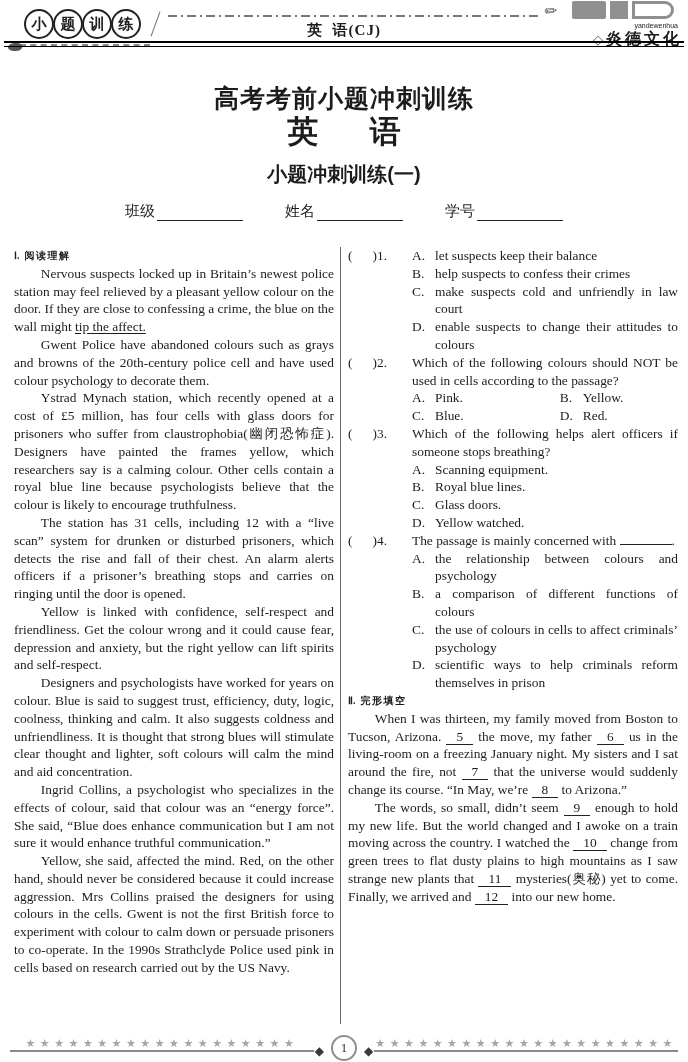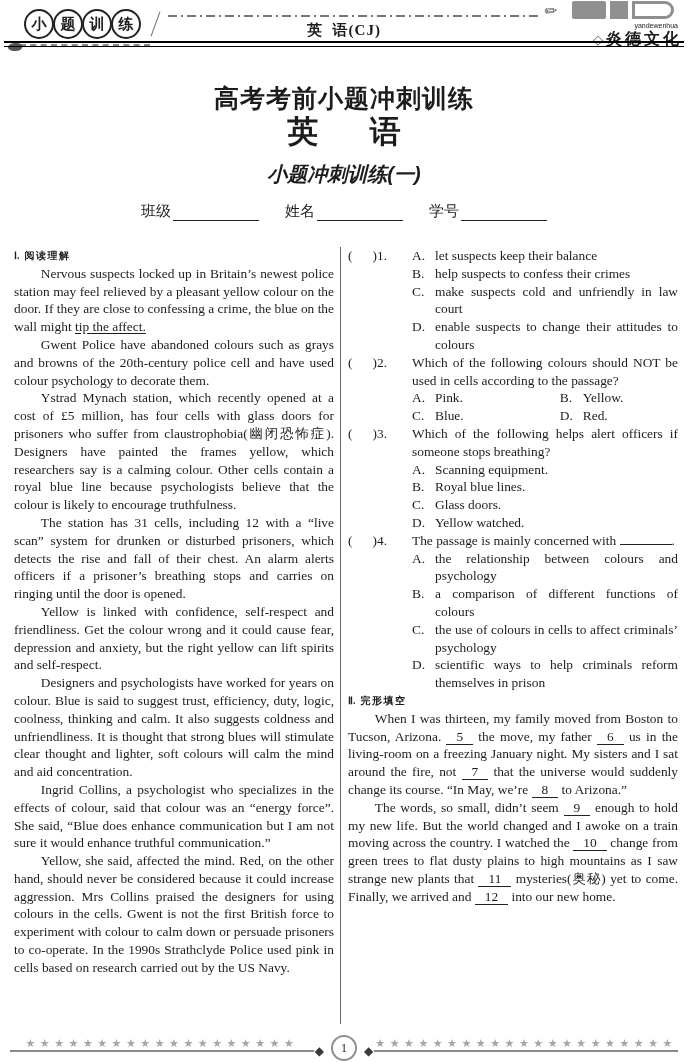--- a/index.html
+++ b/index.html
@@ -34,24 +34,24 @@
   .brand-diamond{font-size:13px;color:#444;margin-right:3px;font-family:"DejaVu Sans",sans-serif;}
   .brand-name{font:bold 16px "Liberation Sans","DejaVu Sans",sans-serif;letter-spacing:3px;}
   .double-rule{position:absolute;left:4px;right:4px;top:41px;height:3px;
        border-top:2px solid #000;border-bottom:1px solid #000;}
 
   
   .t1,.t2,.t3{position:absolute;left:0;right:0;text-align:center;font-weight:bold;white-space:pre;
        font-family:"Liberation Sans","DejaVu Sans",sans-serif;}
   .t1{top:82px;font-size:25px;letter-spacing:1px;}
   .t2{top:111px;font-size:31px;}
-  .t3{top:161px;font-size:20px;font-style:italic;}
-
-  
-  .fields{position:absolute;top:202px;left:0;right:0;display:flex;justify-content:center;gap:26px;
+  .t3{top:161px;font-size:20px;}
+
+  
+  .fields{position:absolute;top:202px;left:0;right:0;display:flex;justify-content:center;gap:42px;
        font-size:15px;}
   .field{display:flex;align-items:flex-end;}
   .fline{display:inline-block;width:86px;height:14px;border-bottom:1.2px solid #222;margin-left:2px;}
 
   
   .body{position:absolute;top:247px;left:14px;right:10px;bottom:38px;display:flex;
        font-size:13.4px;line-height:17.8px;text-align:justify;overflow:hidden;}
   .colL{width:320px;flex:none;}
   .vdiv{width:1px;background:#666;margin-left:6px;flex:none;}
   .colR{flex:1;min-width:0;padding-left:7px;}

